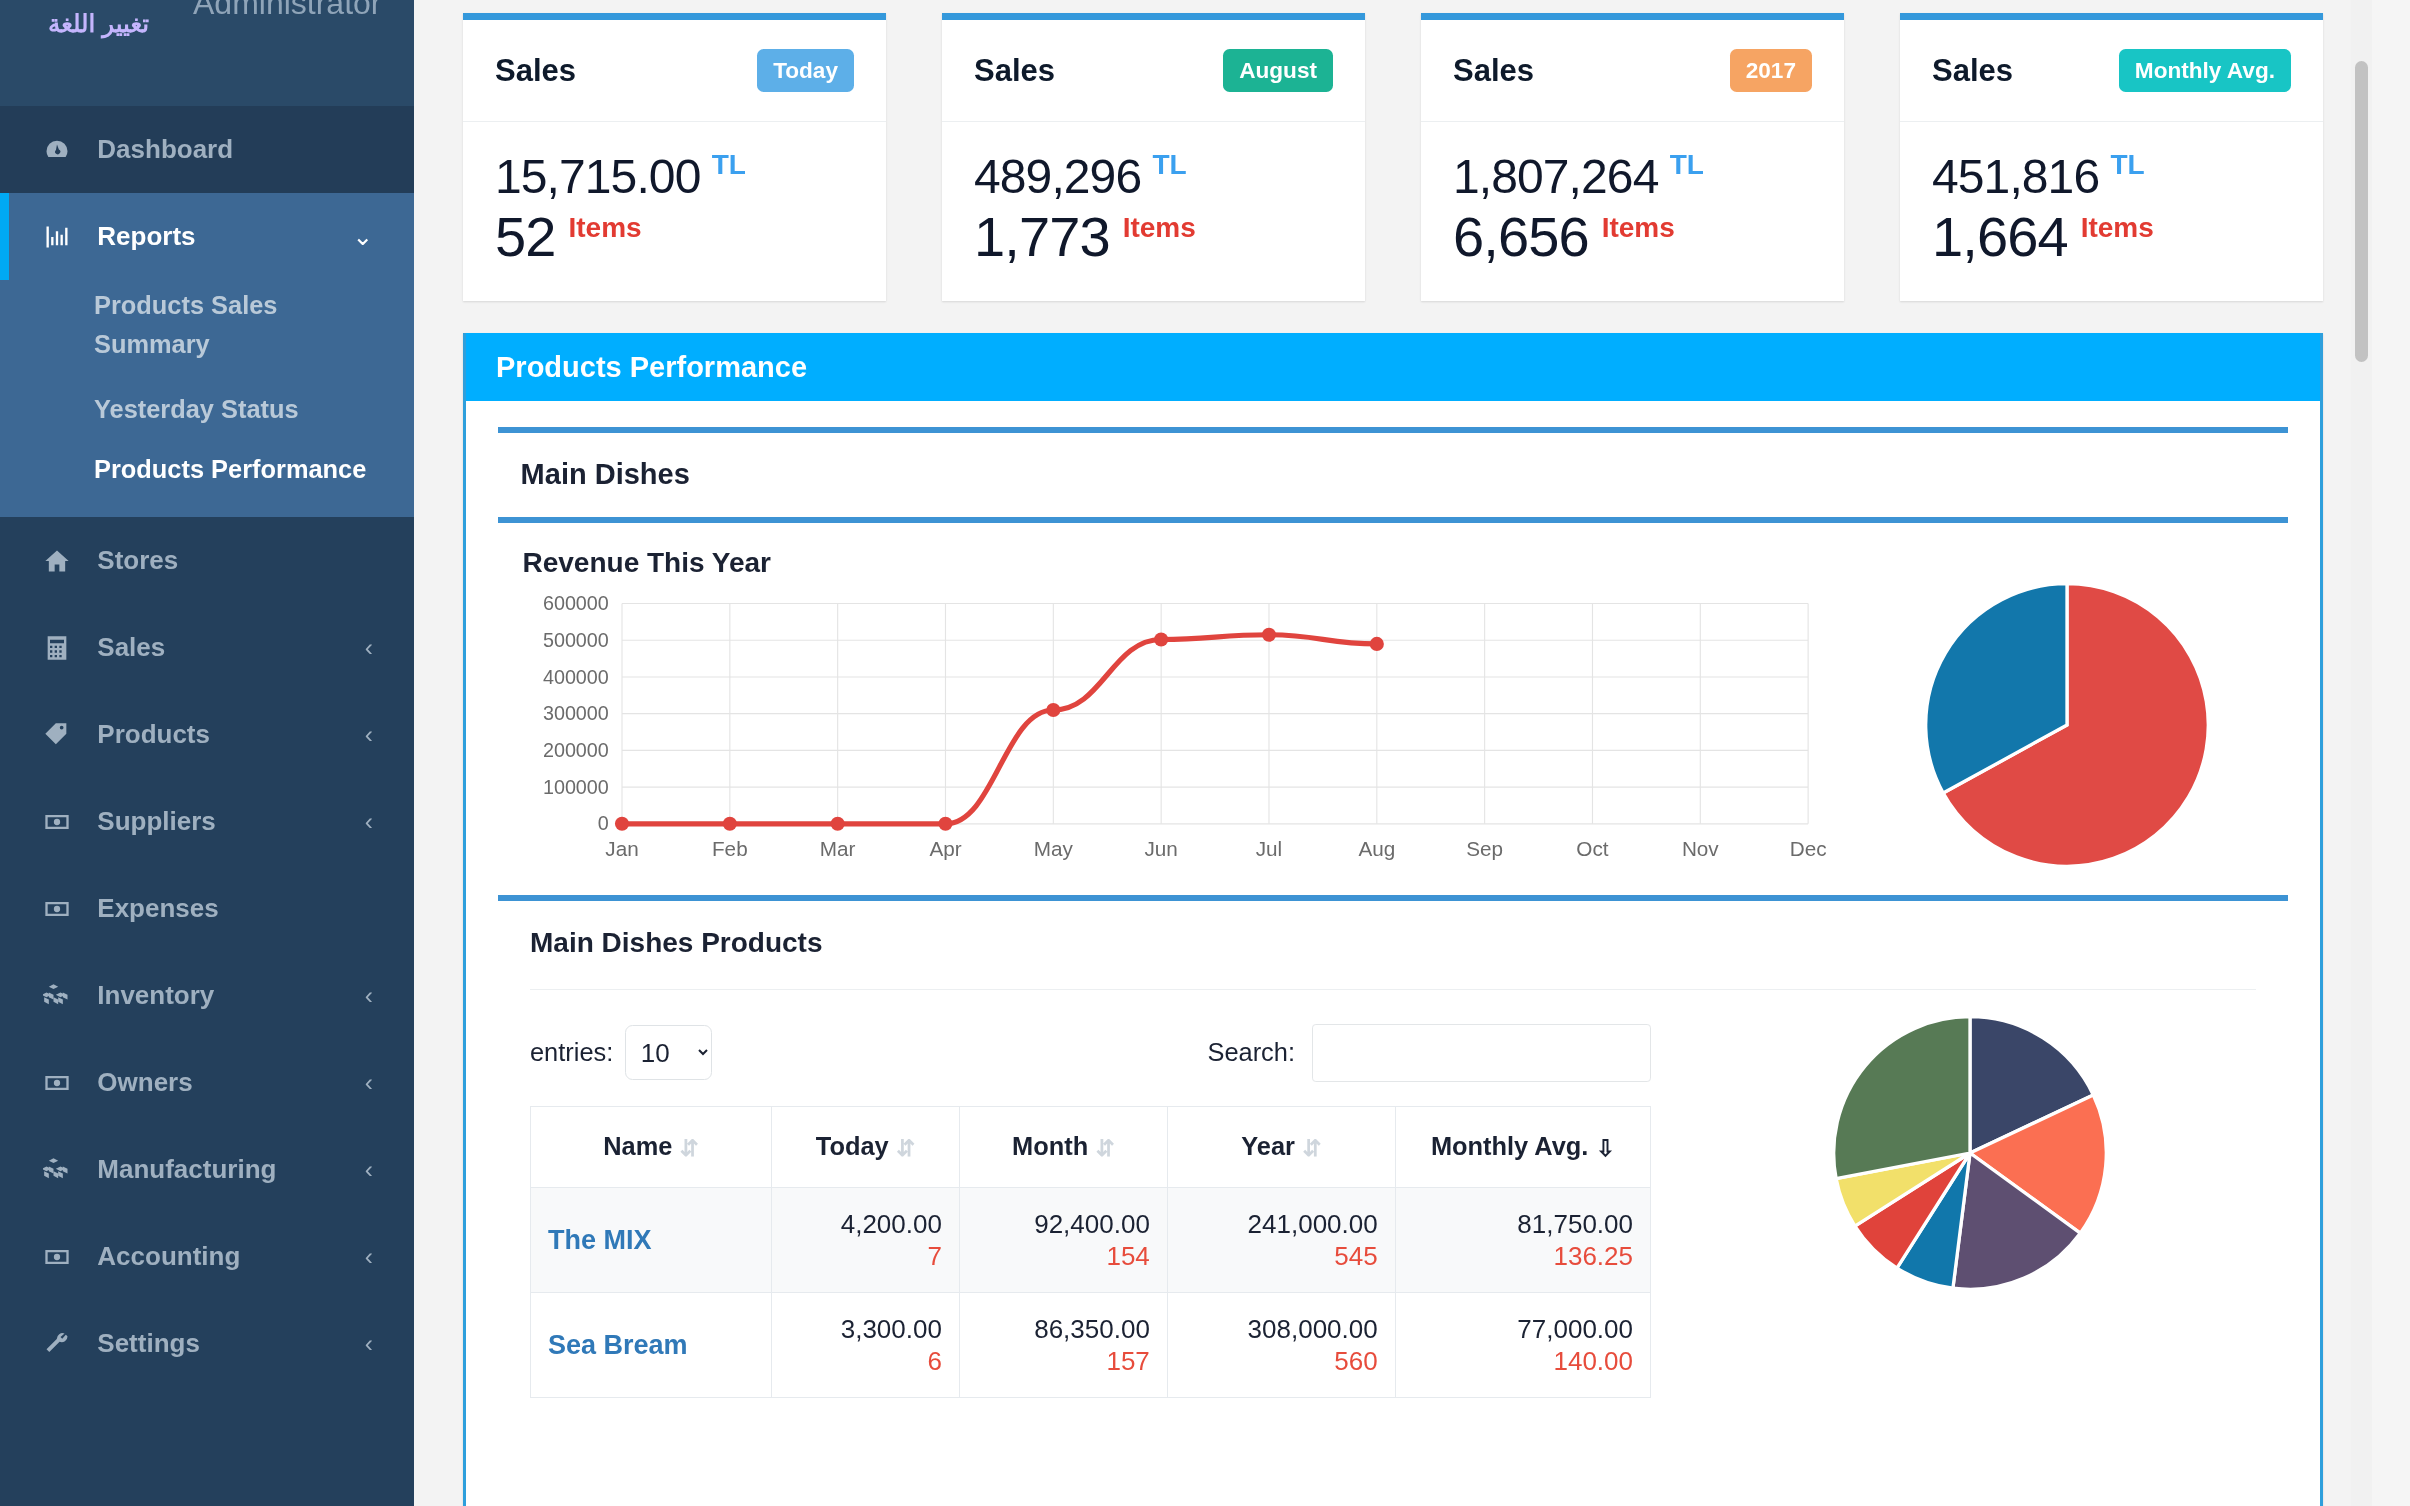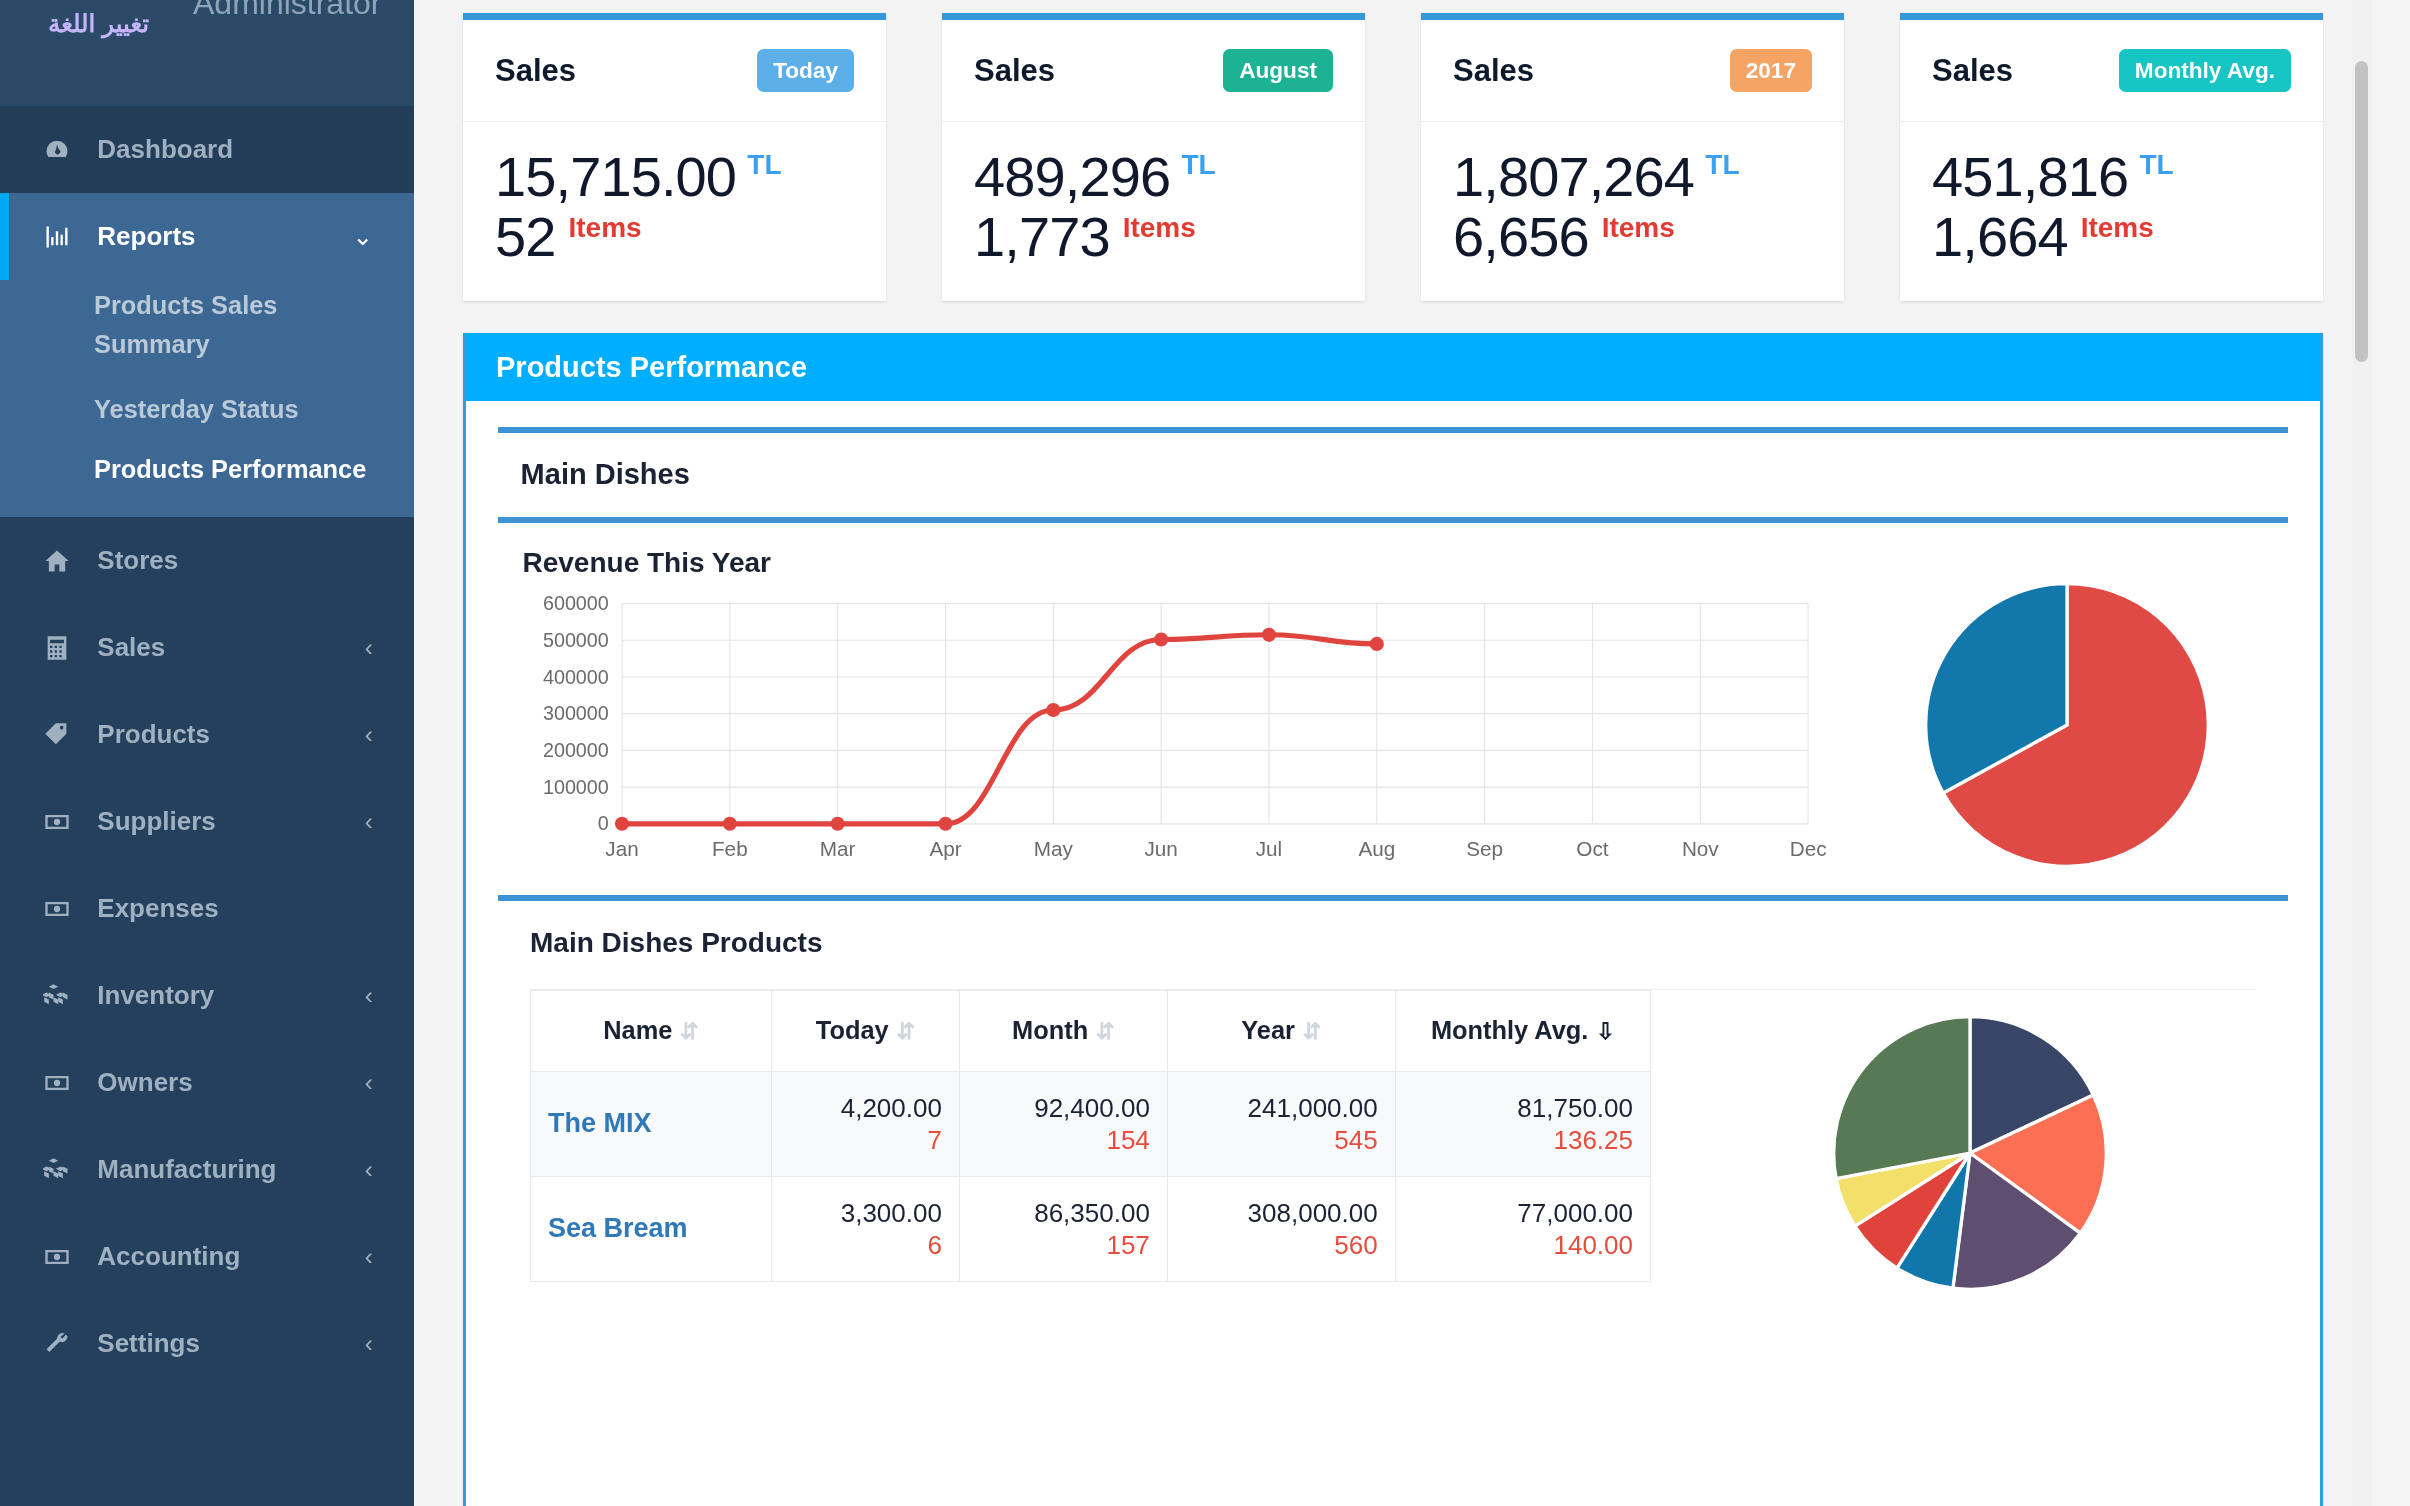--- a/index.html
+++ b/index.html
@@ -102,21 +102,21 @@
   }
   .card-title { font-size: 31px; font-weight: 700; color: #0e1a2b; }
   .badge {
     color: #fff; font-size: 22.6px; font-weight: 700;
     border-radius: 6.6px; padding: 8.5px 16px;
     white-space: nowrap;
   }
   .card-body { padding: 24.5px 32px 0 32px; }
   .amt-row { display: flex; align-items: flex-start; }
   .amt {
-    font-size: 56px; font-weight: 300; color: #10182b;
+    font-size: 48px; font-weight: 300; color: #10182b;
     line-height: 60px; letter-spacing: -0.9px;
   }
   .unit {
     font-size: 28px; font-weight: 700; color: #3ba0ef;
     margin-left: 11.3px; margin-top: 2.8px;
   }
   .items-row { display: flex; align-items: flex-start; margin-top: 1.9px; }
   .items-num {
     font-size: 56px; font-weight: 300; color: #10182b;
     line-height: 58px; letter-spacing: -0.9px;
@@ -530,20 +530,28 @@
           </div>
         </div>
 
         <div class="tbl-sect">
           <div class="tbl-sect-title">Main Dishes Products</div>
           <hr class="tbl-hr">
 
           <div class="tbl-row">
             <div class="tbl-col">
 
+              <div class="ctrls">
+                <label class="entries-lbl">entries:</label>
+                <select class="entries-sel" id="entriesSelect"><option value="10">10</option><option value="25">25</option><option value="50">50</option><option value="100">100</option></select>
+                <div class="search-area">
+                  <label class="search-lbl">Search:</label>
+                  <input class="search-input" id="searchInput" type="text" placeholder="" style="">
+                </div>
+              </div>
 
               <table class="dt">
                 <thead>
                   <tr>
                     <th>
                       <span>Name</span><span class="sorticon">⇵</span>
                     </th>
                     <th>
                       <span>Today</span><span class="sorticon">⇵</span>
                     </th>

